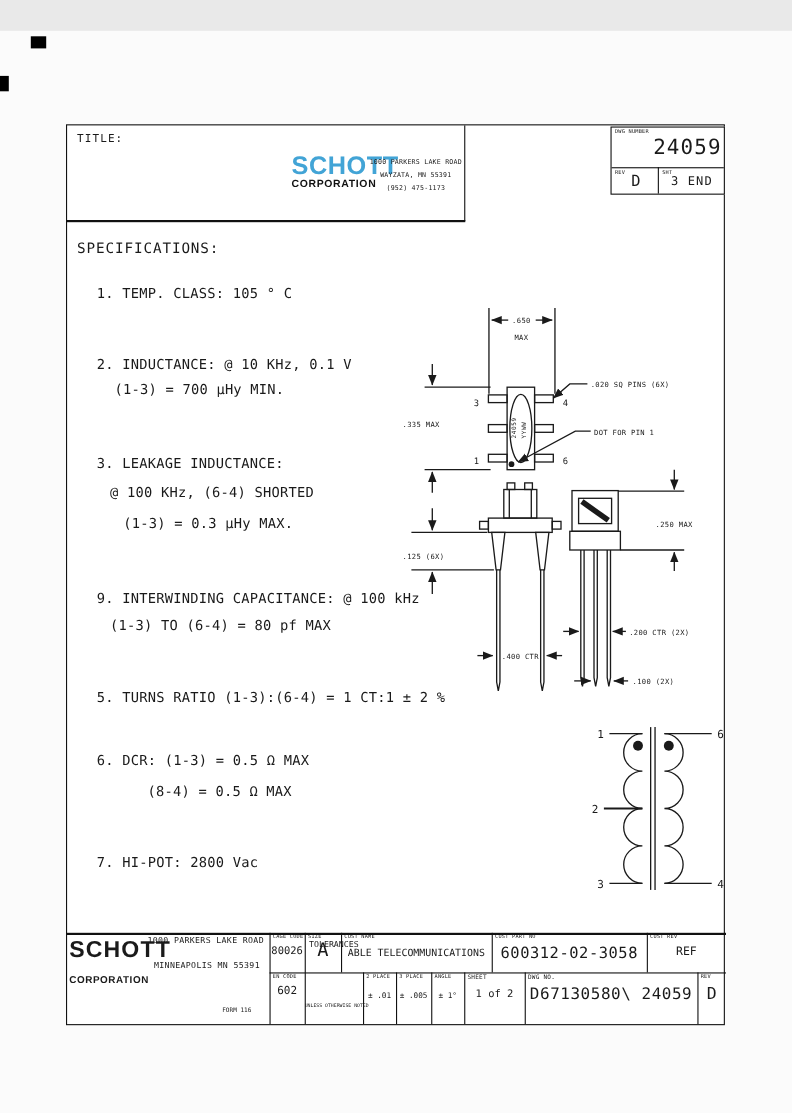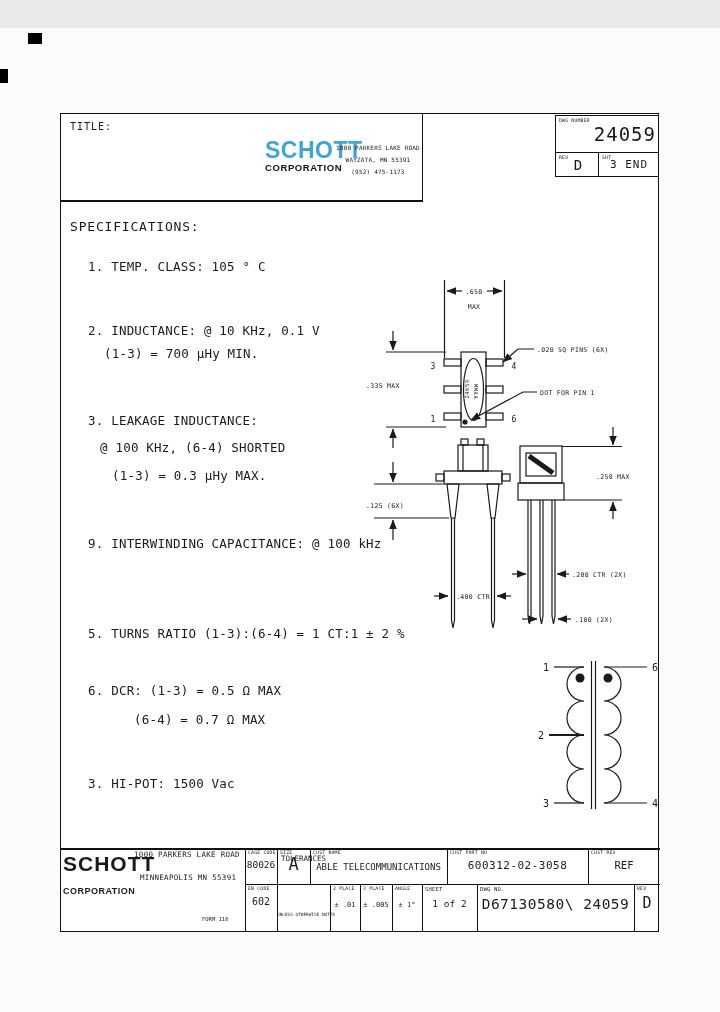--- a/index.html
+++ b/index.html
@@ -67,24 +67,25 @@
   </div>
 
   <div class="abs spec-heading" style="left:70px;top:191px">SPECIFICATIONS:</div>
   <div class="spec-line" style="left:88px;top:231px">1. TEMP. CLASS: 105 ° C</div>
   <div class="spec-line" style="left:88px;top:295px">2. INDUCTANCE: @ 10 KHz, 0.1 V</div>
   <div class="spec-line" style="left:104px;top:318px">(1-3) = 700 µHy MIN.</div>
   <div class="spec-line" style="left:88px;top:385px">3. LEAKAGE INDUCTANCE:</div>
   <div class="spec-line" style="left:100px;top:412px">@ 100 KHz, (6-4) SHORTED</div>
   <div class="spec-line" style="left:112px;top:440px">(1-3) = 0.3 µHy MAX.</div>
   <div class="spec-line" style="left:88px;top:508px">9. INTERWINDING CAPACITANCE: @ 100 kHz</div>
+  <div class="spec-line" style="left:100px;top:533px">(1-3) TO (6-4) = 80 pf MAX</div>
   <div class="spec-line" style="left:88px;top:598px">5. TURNS RATIO (1-3):(6-4) = 1 CT:1 ± 2 %</div>
   <div class="spec-line" style="left:88px;top:655px">6. DCR: (1-3) = 0.5 Ω MAX</div>
-  <div class="spec-line" style="left:134px;top:684px">(6-4) = 0.7 Ω MAX</div>
-  <div class="spec-line" style="left:88px;top:748px">3. HI-POT: 1500 Vac</div>
+  <div class="spec-line" style="left:134px;top:684px">(8-4) = 0.5 Ω MAX</div>
+  <div class="spec-line" style="left:88px;top:748px">7. HI-POT: 2800 Vac</div>
 
   <svg class="abs" style="left:0;top:0" width="720" height="1012" viewBox="0 0 720 1012">
     <defs>
       <marker id="arr" viewBox="0 0 10 10" refX="9.5" refY="5" markerWidth="8" markerHeight="8" orient="auto">
         <path d="M0,1 L10,5 L0,9 Z" fill="#1a1a1a"></path>
       </marker>
     </defs>
     <g stroke="#1a1a1a" fill="none" stroke-width="1.2">
 
       <g>
@@ -214,21 +215,21 @@
   <div class="abs" style="left:140px;top:845px;font-size:7.5px;letter-spacing:0.3px">MINNEAPOLIS MN 55391</div>
   <div class="abs" style="left:202px;top:888px;font-size:5.5px">FORM 116</div>
 
   <div class="cell-label" style="left:248px;top:822px">CAGE CODE</div>
   <div class="cell-val" style="left:245px;top:831px;width:32px;font-size:9.5px">80026</div>
   <div class="cell-label" style="left:280px;top:822px">SIZE</div>
   <div class="cell-val" style="left:277px;top:826px;width:33px;font-size:17px">A</div>
   <div class="cell-label" style="left:313px;top:822px">CUST NAME</div>
   <div class="cell-val" style="left:310px;top:834px;width:137px;font-size:9px">ABLE TELECOMMUNICATIONS</div>
   <div class="cell-label" style="left:450px;top:822px">CUST PART NO</div>
-  <div class="cell-val" style="left:447px;top:831px;width:141px;font-size:11px;letter-spacing:0.5px">600312-02-3058</div>
+  <div class="cell-val" style="left:447px;top:831px;width:141px;font-size:14px;letter-spacing:0.5px">600312-02-3058</div>
   <div class="cell-label" style="left:591px;top:822px">CUST REV</div>
   <div class="cell-val" style="left:588px;top:831px;width:72px;font-size:10.5px">REF</div>
 
   <div class="cell-label" style="left:248px;top:858px">EN CODE</div>
   <div class="cell-val" style="left:245px;top:868px;width:32px;font-size:10px">602</div>
   <div class="cell-val" style="left:277px;top:826px;width:53px;font-size:7.5px;font-weight:normal">TOLERANCES</div>
   <div class="cell-val" style="left:277px;top:884px;width:53px;font-size:4.4px">UNLESS OTHERWISE NOTED</div>
   <div class="cell-label" style="left:333px;top:858px">2 PLACE</div>
   <div class="cell-val" style="left:330px;top:873px;width:30px;font-size:7px">± .01</div>
   <div class="cell-label" style="left:363px;top:858px">3 PLACE</div>

